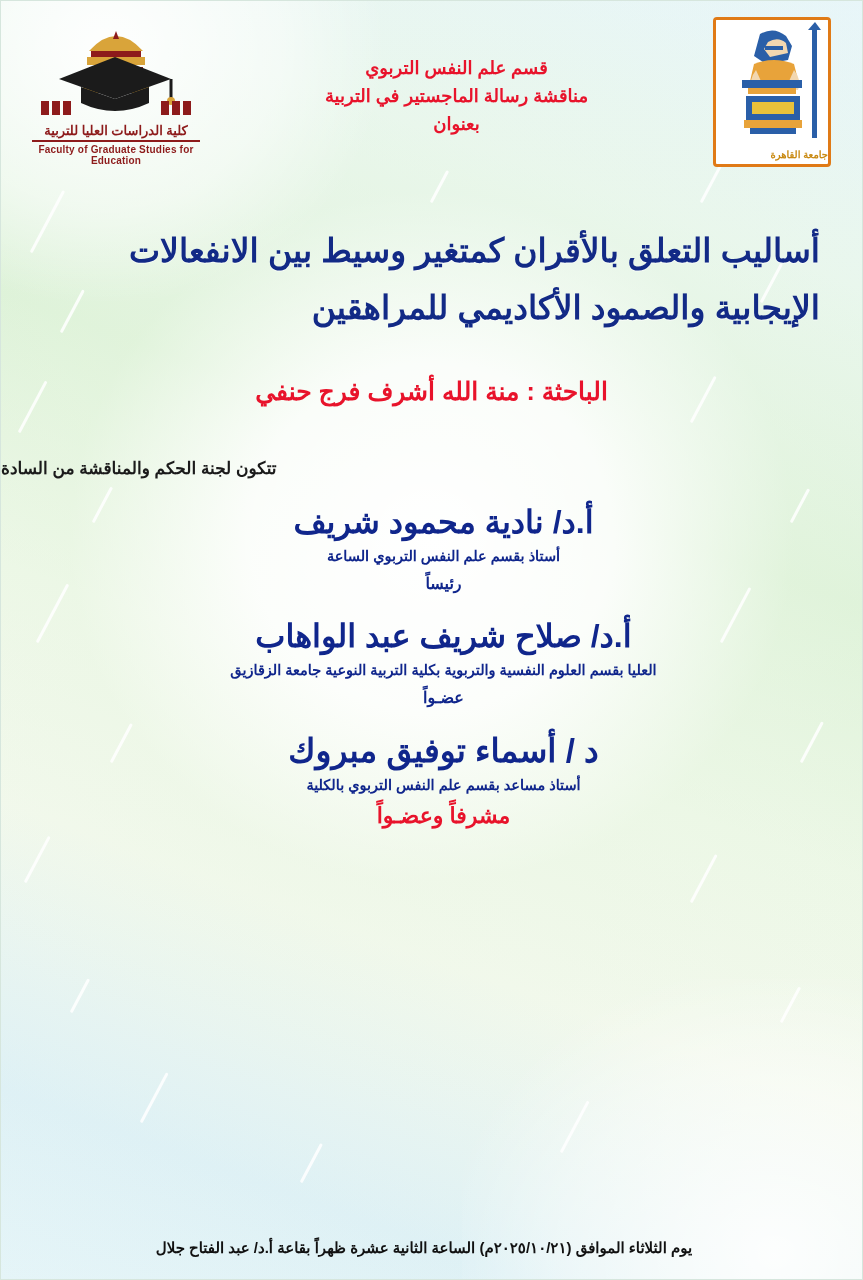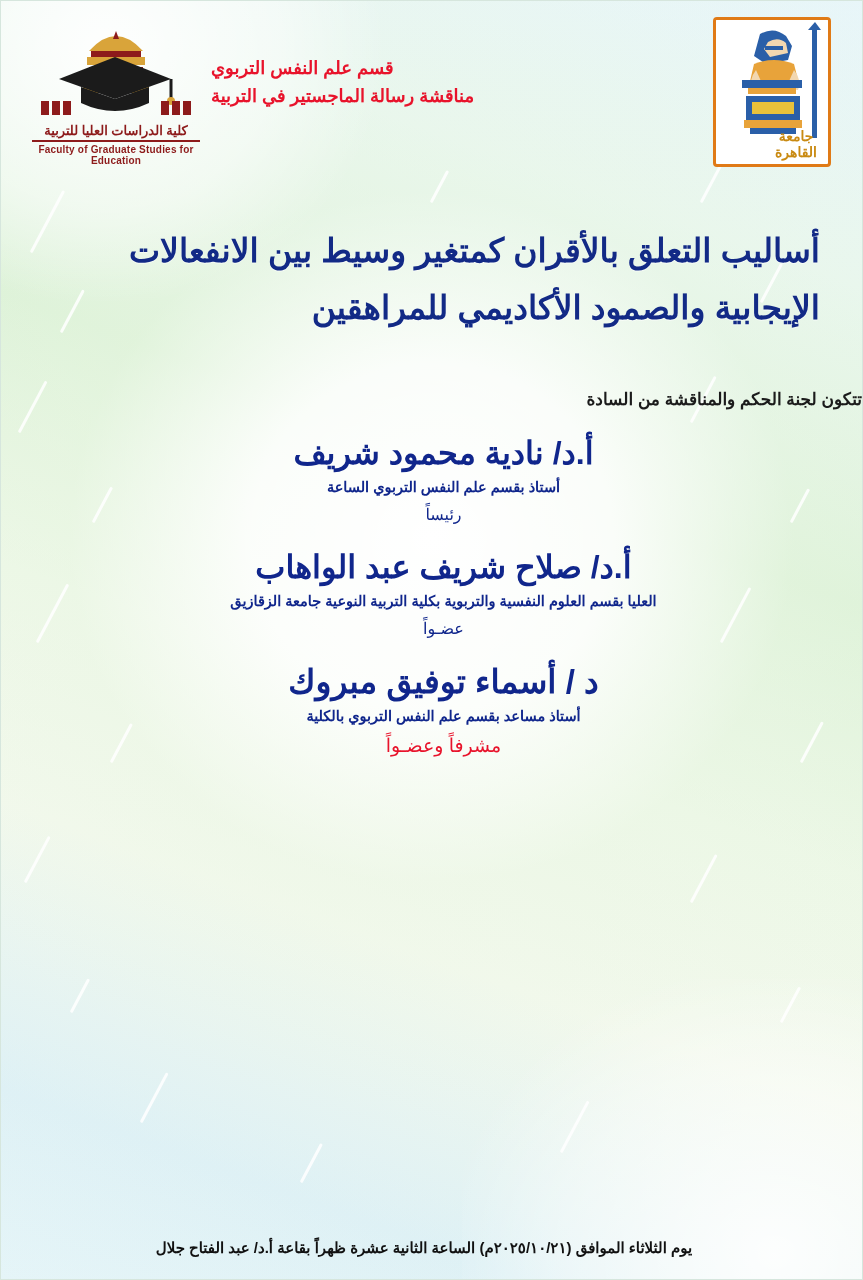--- a/index.html
+++ b/index.html
@@ -72,21 +72,21 @@
     text-align: center;
     direction: rtl;
   }
   .logo-right {
     width: 140px;
     display: flex;
     justify-content: center;
   }
   .header-center {
     flex: 1;
-    text-align: left;
+    text-align: center;
     padding-top: 38px;
   }
   .header-line {
     color: #e8132b;
     font-weight: bold;
     font-size: 18px;
     line-height: 1.55;
     letter-spacing: 0;
   }
 
@@ -129,23 +129,23 @@
     border-radius: 4px;
     background: #ffffff;
     box-sizing: border-box;
     position: relative;
     overflow: hidden;
   }
   .cu-caption {
     position: absolute;
     bottom: 4px;
     left: 0; right: 0;
-    text-align: center;
+    text-align: right;
     color: #c98a12;
-    font-size: 14px;
+    font-size: 10px;
     font-weight: bold;
     padding-left: 48px;
   }
 
   
   .title-block {
     margin: 56px 42px 0 42px;
     color: #122a86;
     font-weight: bold;
     font-size: 33px;
@@ -154,21 +154,21 @@
   }
   .researcher {
     margin-top: 40px;
     text-align: center;
     color: #e8132b;
     font-weight: bold;
     font-size: 25px;
   }
   .committee-intro {
     margin-top: 52px;
-    text-align: right;
+    text-align: left;
     color: #1b1b1b;
     font-weight: bold;
     font-size: 17px;
   }
 
   .members {
     margin-top: 16px;
     margin-left: 24px;
   }
   .member {
@@ -182,27 +182,27 @@
     line-height: 1.35;
   }
   .member-title {
     color: #10268c;
     font-weight: bold;
     font-size: 14.5px;
     margin-top: 4px;
   }
   .member-role {
     color: #10268c;
-    font-weight: normal;
+    font-weight: bold;
     font-size: 16px;
     margin-top: 10px;
   }
   .member-role.red {
     color: #e8132b;
-    font-size: 19px;
+    font-size: 22px;
   }
   .member.m3 .member-name {
     font-size: 33px;
     letter-spacing: 1px;
   }
 
   .footer {
     position: absolute;
     bottom: 22px;
     left: 0;
@@ -278,20 +278,21 @@
             <rect x="96" y="10" width="5" height="108" fill="#2a5fa8"></rect>
             <path d="M92 10 h13 l-6 -8 z" fill="#2a5fa8"></path>
           </svg>
           <div class="cu-caption">جامعة القاهرة</div>
         </div>
       </div>
 
       <div class="header-center">
         <div class="header-line">قسم علم النفس التربوي</div>
         <div class="header-line">مناقشة رسالة الماجستير في التربية</div>
+        <div class="header-line">بعنوان</div>
       </div>
 
       <div class="logo-left">
         <div class="gs-logo">
           <div class="gs-dome">
             <svg width="182" height="100" viewBox="0 0 182 100" aria-hidden="true">
 
               <g>
                 <path d="M64 34 q27 -30 54 0 z" fill="#d9a43a"></path>
                 <path d="M66 34 h50 v6 h-50 z" fill="#8d1b1b"></path>
@@ -327,20 +328,21 @@
           </div>
           <div class="gs-caption-ar">كلية الدراسات العليا للتربية</div>
           <div class="gs-rule"></div>
           <div class="gs-caption-en">Faculty of Graduate Studies for Education</div>
         </div>
       </div>
     </div>
 
     <div class="title-block">أساليب التعلق بالأقران كمتغير وسيط بين الانفعالات الإيجابية والصمود الأكاديمي للمراهقين</div>
 
+    <div class="researcher">الباحثة : منة الله أشرف فرج حنفي</div>
 
     <div class="committee-intro">تتكون لجنة الحكم والمناقشة من السادة</div>
 
     <div class="members">
 
       <div class="member m1">
         <div class="member-name">أ.د/ نادية محمود شريف</div>
         <div class="member-title">أستاذ بقسم علم النفس التربوي الساعة</div>
         <div class="member-role">رئيساً</div>
       </div>

